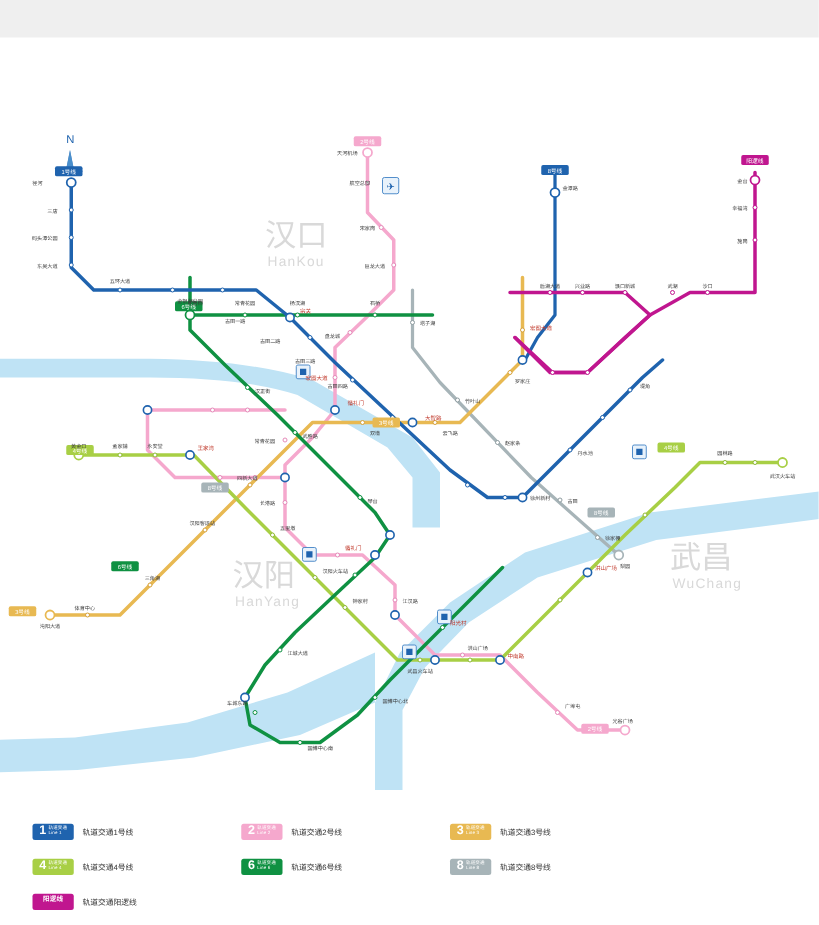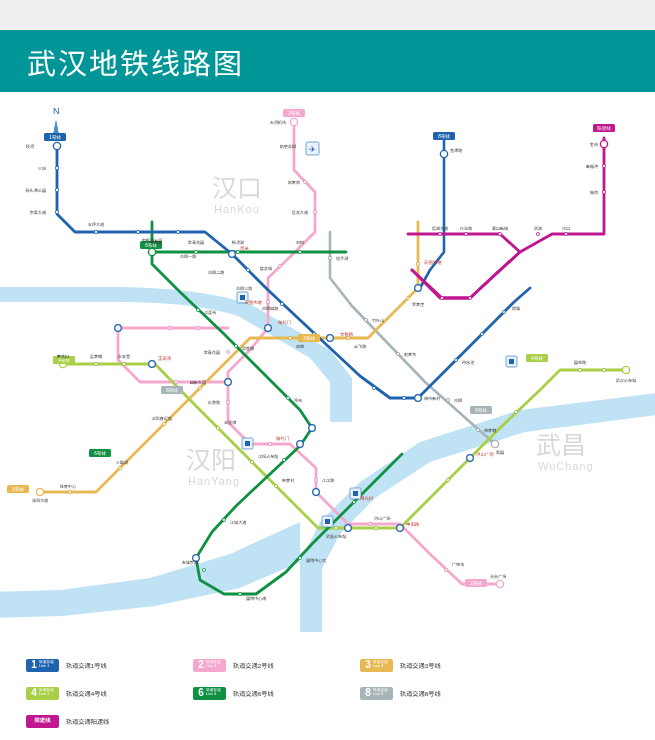--- a/index.html
+++ b/index.html
@@ -137,23 +137,20 @@
     white-space: nowrap;
   }
 </style>
 </head>
 <body>
 
 <div id="app">
 
   <div class="top-strip"></div>
 
-  <div class="header-bar">
-    <div class="header-title">武汉地铁线路图</div>
-  </div>
 
   <div class="map-area">
     <svg class="map-svg" width="655" height="540" viewBox="0 0 655 540" xmlns="http://www.w3.org/2000/svg">
 
       <defs>
         <g id="stn-small">
           <circle r="1.9" fill="#ffffff" stroke-width="0.9"></circle>
         </g>
       </defs>
 

